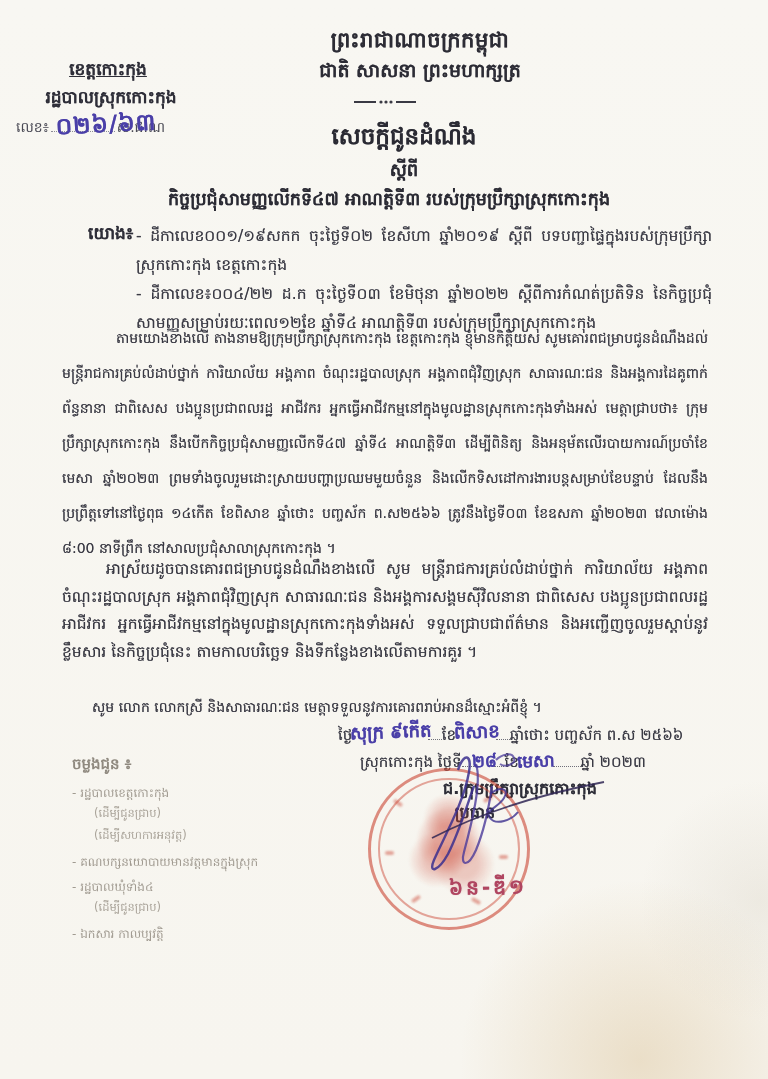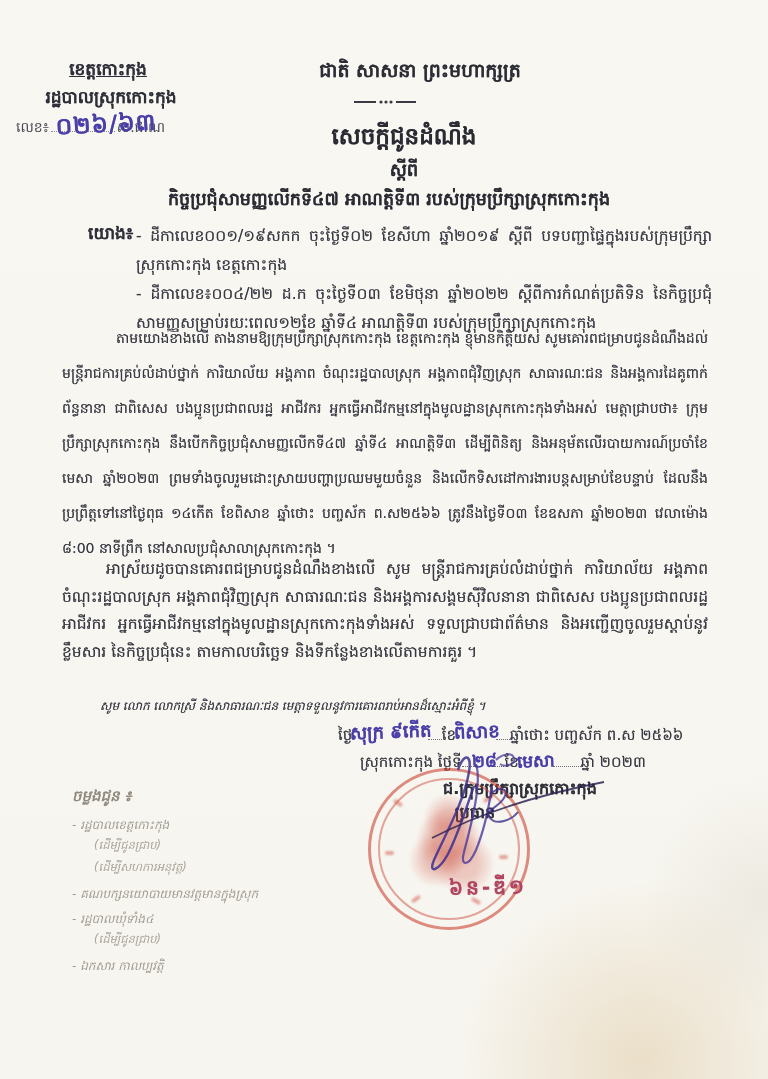--- a/index.html
+++ b/index.html
@@ -40,21 +40,21 @@
   .subject{ left:34px; top:188px; width:710px; font-size:17.5px; color:#2a2a33;}
 
   .ref-label{ left:88px; top:222px; font-size:17px; color:#2e2e38;}
   .ref-item{ left:136px; width:576px; font-size:15.5px; line-height:29px; text-align:justify; color:#3a3a44;}
   .ref-1{ top:222px; }
   .ref-2{ top:280px; }
 
   .para{ left:62px; width:646px; text-align:justify; color:#383842; }
   .p1{ top:321px; font-size:14px; line-height:35px; text-indent:54px;}
   .p2{ top:556px; font-size:15.5px; line-height:27.5px; text-indent:44px;}
-  .closing{ left:100px; top:698px; width:610px; font-size:12px; color:#383842;font-style:italic;}
+  .closing{ left:92px; top:698px; width:610px; font-size:14px; color:#383842;}
 
   .dateline{ font-size:15px; color:#3a3a44; white-space:nowrap;}
   .dl1{ left:338px; top:722px;}
   .dl2{ left:360px; top:750px;}
   .dots{ display:inline-block; border-bottom:1.4px dotted #6f6f7a; height:11px;}
   .hw{ color:#4a3fa8; font-weight:bold; display:inline-block; transform:rotate(-2deg);
        text-shadow:0 0 .5px rgba(74,63,168,.65);}
   .hw-a{ font-size:18px; margin:0 -4px 0 -2px; position:relative; top:-2px;}
   .hw-b{ font-size:17px; margin:0 -2px;}
 
@@ -72,30 +72,31 @@
         radial-gradient(circle at 64% 64%, rgba(201,64,46,.28) 0 14%, rgba(201,64,46,0) 32%),
         radial-gradient(circle at 50% 22%, rgba(201,64,46,.30) 0 10%, rgba(201,64,46,0) 26%);
       filter:blur(1.6px);}
   .stamp-tick{ position:absolute; border-radius:2px; background:rgba(201,64,46,.5); filter:blur(.8px);}
 
   .sig-svg{ left:372px; top:742px; }
   .sig-name{ left:398px; top:874px; width:180px; font-size:20px; font-weight:bold;
              color:#b04560; letter-spacing:3px; transform:rotate(-1deg);
              text-shadow:0 0 .8px rgba(160,60,90,.6);}
 
-  .cc{ left:72px; top:786px; width:260px; color:#a19b91; filter:blur(.35px);font-style:italic;}
+  .cc{ left:72px; top:754px; width:260px; color:#a19b91; filter:blur(.35px);}
   .cc-label{ font-size:15px; font-weight:bold; color:#8f897f; margin-bottom:8px;}
   .cc-item{ font-size:12px; line-height:16px; margin-top:9px;}
   .cc-note{ font-size:11.5px; margin:5px 0 0 22px; color:#aaa49a;}
 </style>
 </head>
 <body>
 
 <div class="page">
 
+  <div class="abs c b ink kingdom">ព្រះរាជាណាចក្រកម្ពុជា</div>
   <div class="abs c b ink motto">ជាតិ សាសនា ព្រះមហាក្សត្រ</div>
   <div class="abs ornament">
     <svg width="66" height="10" viewBox="0 0 66 10">
       <line x1="2" y1="5" x2="24" y2="5" stroke="#3a3a44" stroke-width="2"></line>
       <circle cx="29" cy="5" r="1.6" fill="#3a3a44"></circle>
       <circle cx="34" cy="5" r="1.6" fill="#3a3a44"></circle>
       <circle cx="39" cy="5" r="1.6" fill="#3a3a44"></circle>
       <line x1="44" y1="5" x2="64" y2="5" stroke="#3a3a44" stroke-width="2"></line>
     </svg>
   </div>

